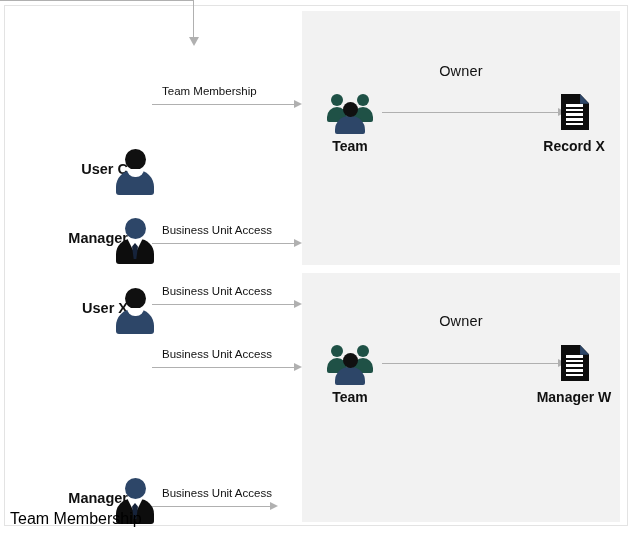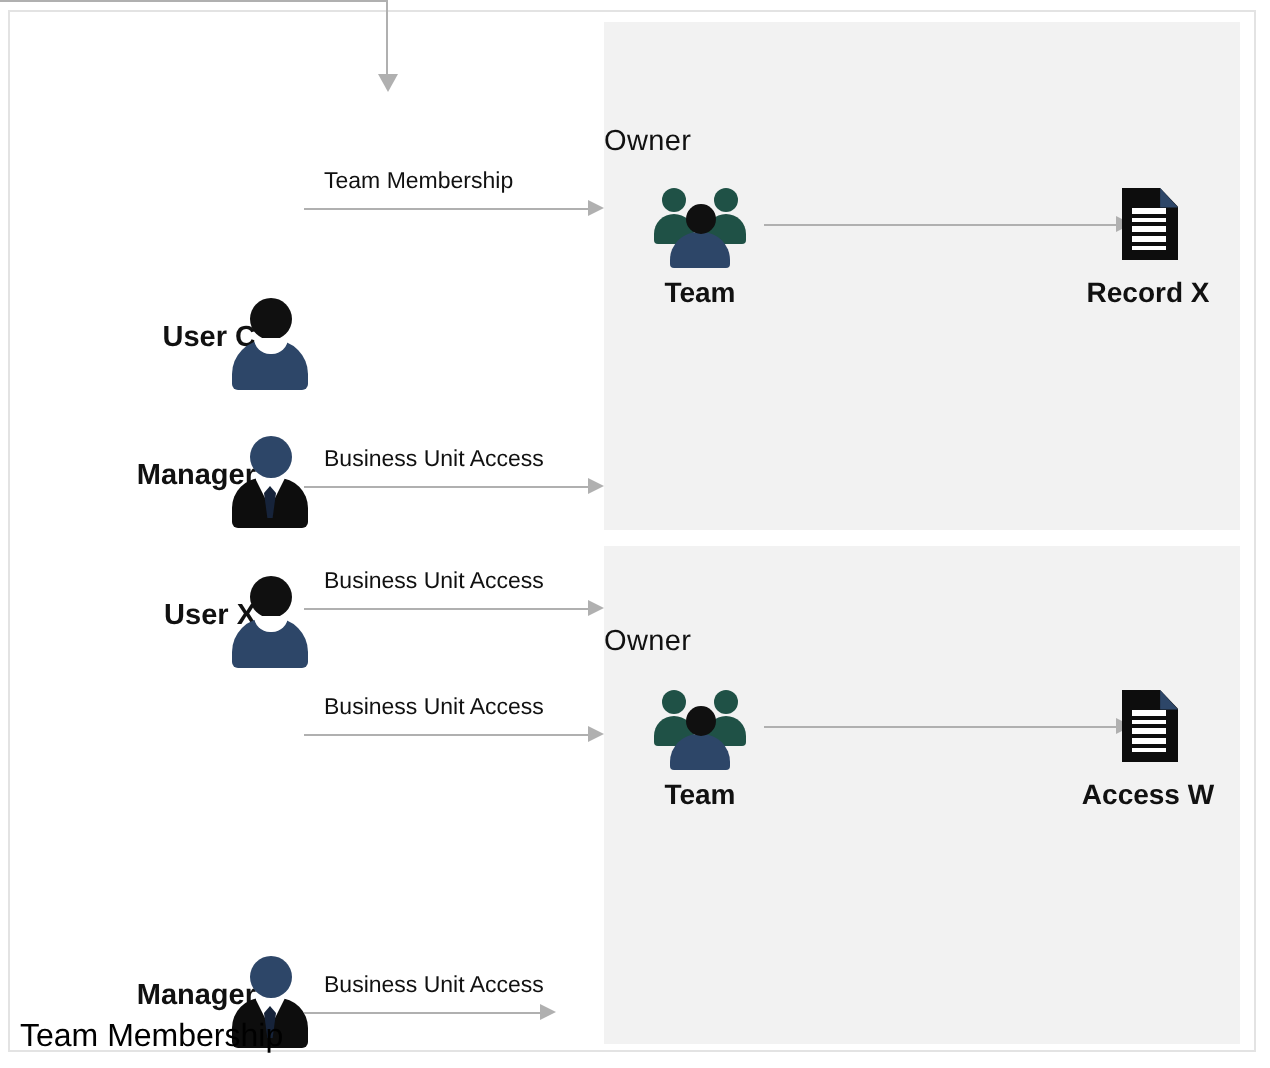--- a/index.html
+++ b/index.html
@@ -25,20 +25,21 @@
     position:absolute;
     background:#f2f2f2;
     box-sizing:border-box;
   }
   #panel-top{left:302px;top:11px;width:318px;height:254px;}
   #panel-bottom{left:302px;top:273px;width:318px;height:249px;}
 
   .panel-title{
     position:absolute;
     width:100%;
+    text-align:center;
     font-size:14.5px;
     color:#111111;
     letter-spacing:.2px;
   }
   #panel-top .panel-title{top:52px;}
   #panel-bottom .panel-title{top:40px;}
 
   
   .prow{
     position:absolute;
@@ -271,21 +272,21 @@
 
     <div class="doc-icon" style="left:259px;top:72px;">
       <div class="sheet"></div>
       <div class="fold"></div>
       <div class="ln l1"></div>
       <div class="ln l2"></div>
       <div class="ln l3"></div>
       <div class="ln l4"></div>
       <div class="ln l5"></div>
     </div>
-    <div class="node-label" style="left:222px;top:116px;width:100px;">Access W</div>
+    <div class="node-label" style="left:222px;top:116px;width:100px;">Manager W</div>
   </div>
 
 
 
   <div class="prow" style="top:145px;">
     <div class="plabel">User C</div>
     <div class="picon">
       <div class="person">
         <div class="head"></div>
         <div class="body"></div>

